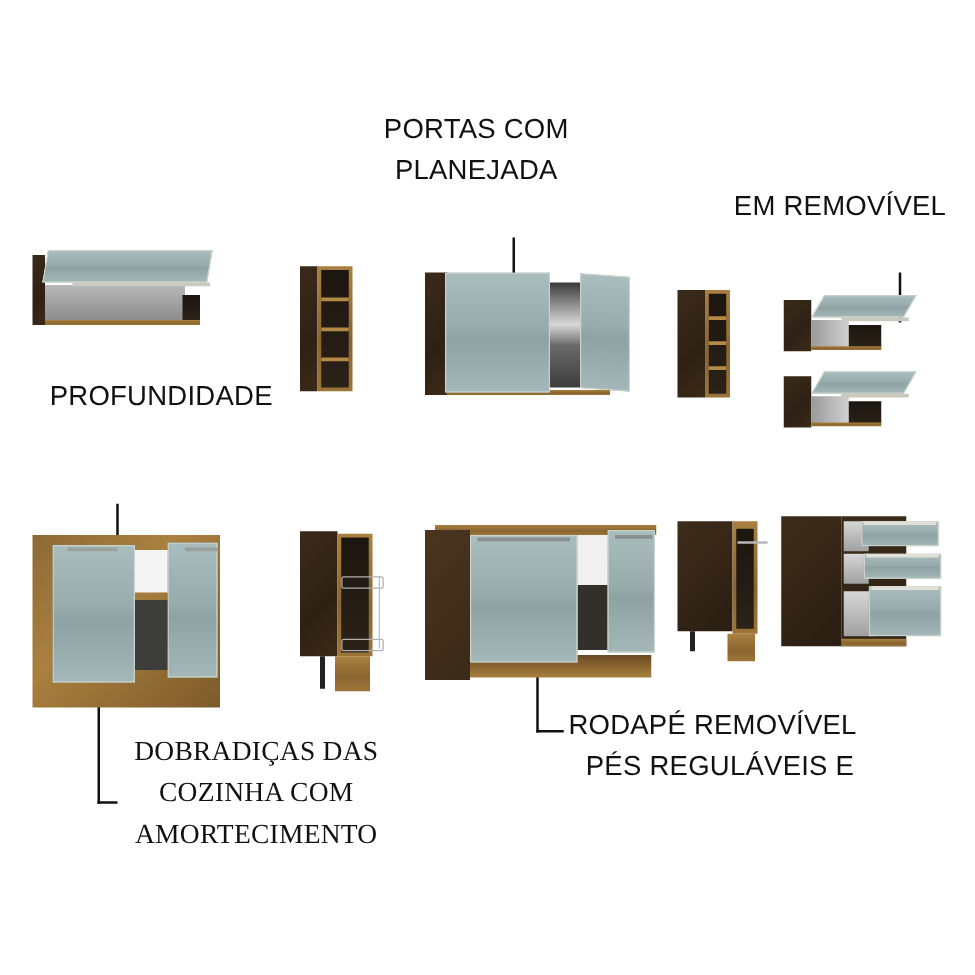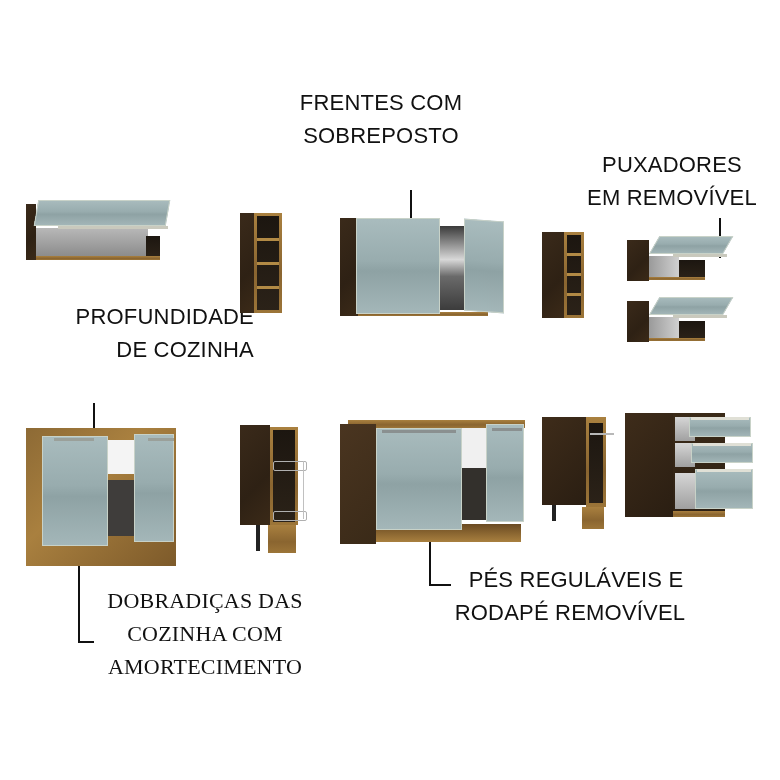--- a/index.html
+++ b/index.html
@@ -15,43 +15,41 @@
   .shelf{position:absolute;left:0;right:0;height:3px;background:#b28a45;}
   .handle{position:absolute;height:3px;background:#c9c9bd;}
   .leg{position:absolute;width:4px;background:#222;}
 </style>
 </head>
 <body>
 
 <div id="stage">
 
   <div class="label" style="left:288px;top:86px;width:186px;">
-    <div>FRENTES COM</div>
-    <div>SOBREPOSTO</div>
+    <div>PORTAS COM</div>
+    <div>PLANEJADA</div>
   </div>
 
   <div class="label" style="left:582px;top:148px;width:180px;">
-    <div>PUXADORES</div>
     <div>EM REMOVÍVEL</div>
   </div>
 
-  <div class="label" style="left:28px;top:300px;width:226px;text-align:right;">
+  <div class="label" style="left:16px;top:300px;width:226px;">
     <div>PROFUNDIDADE</div>
-    <div>DE COZINHA</div>
   </div>
 
   <div class="label" style="left:92px;top:584px;width:226px;font-family:Liberation Serif, serif;">
     <div>DOBRADIÇAS DAS</div>
     <div>COZINHA COM</div>
     <div>AMORTECIMENTO</div>
   </div>
 
   <div class="label" style="left:440px;top:563px;width:260px;">
+    <div>RODAPÉ REMOVÍVEL</div>
     <div style="padding-left:12px;">PÉS REGULÁVEIS E</div>
-    <div>RODAPÉ REMOVÍVEL</div>
   </div>
 
   <div class="leader" style="left:410px;top:190px;width:2px;height:48px;"></div>
   <div class="leader" style="left:719px;top:218px;width:2px;height:40px;"></div>
   <div class="leader" style="left:93px;top:403px;width:2px;height:45px;"></div>
   <div class="leader" style="left:78px;top:533px;width:2px;height:110px;"></div>
   <div class="leader" style="left:78px;top:641px;width:16px;height:2px;"></div>
   <div class="leader" style="left:429px;top:532px;width:2px;height:54px;"></div>
   <div class="leader" style="left:429px;top:584px;width:22px;height:2px;"></div>
 

